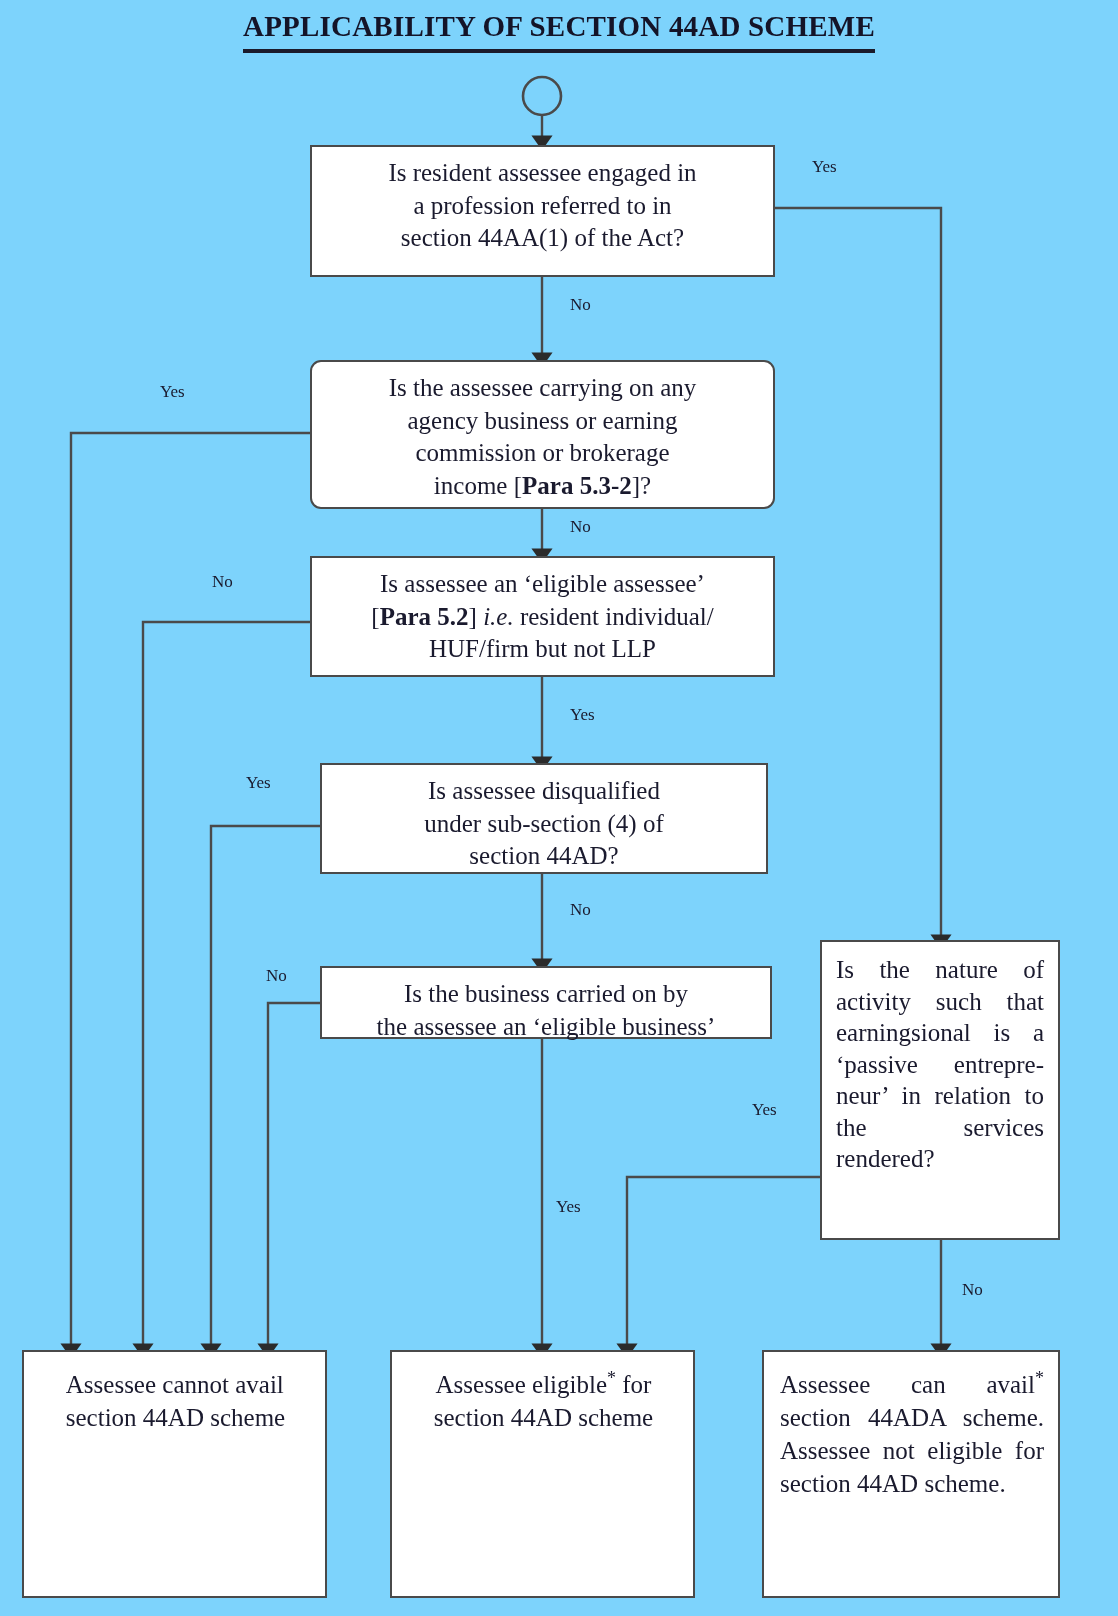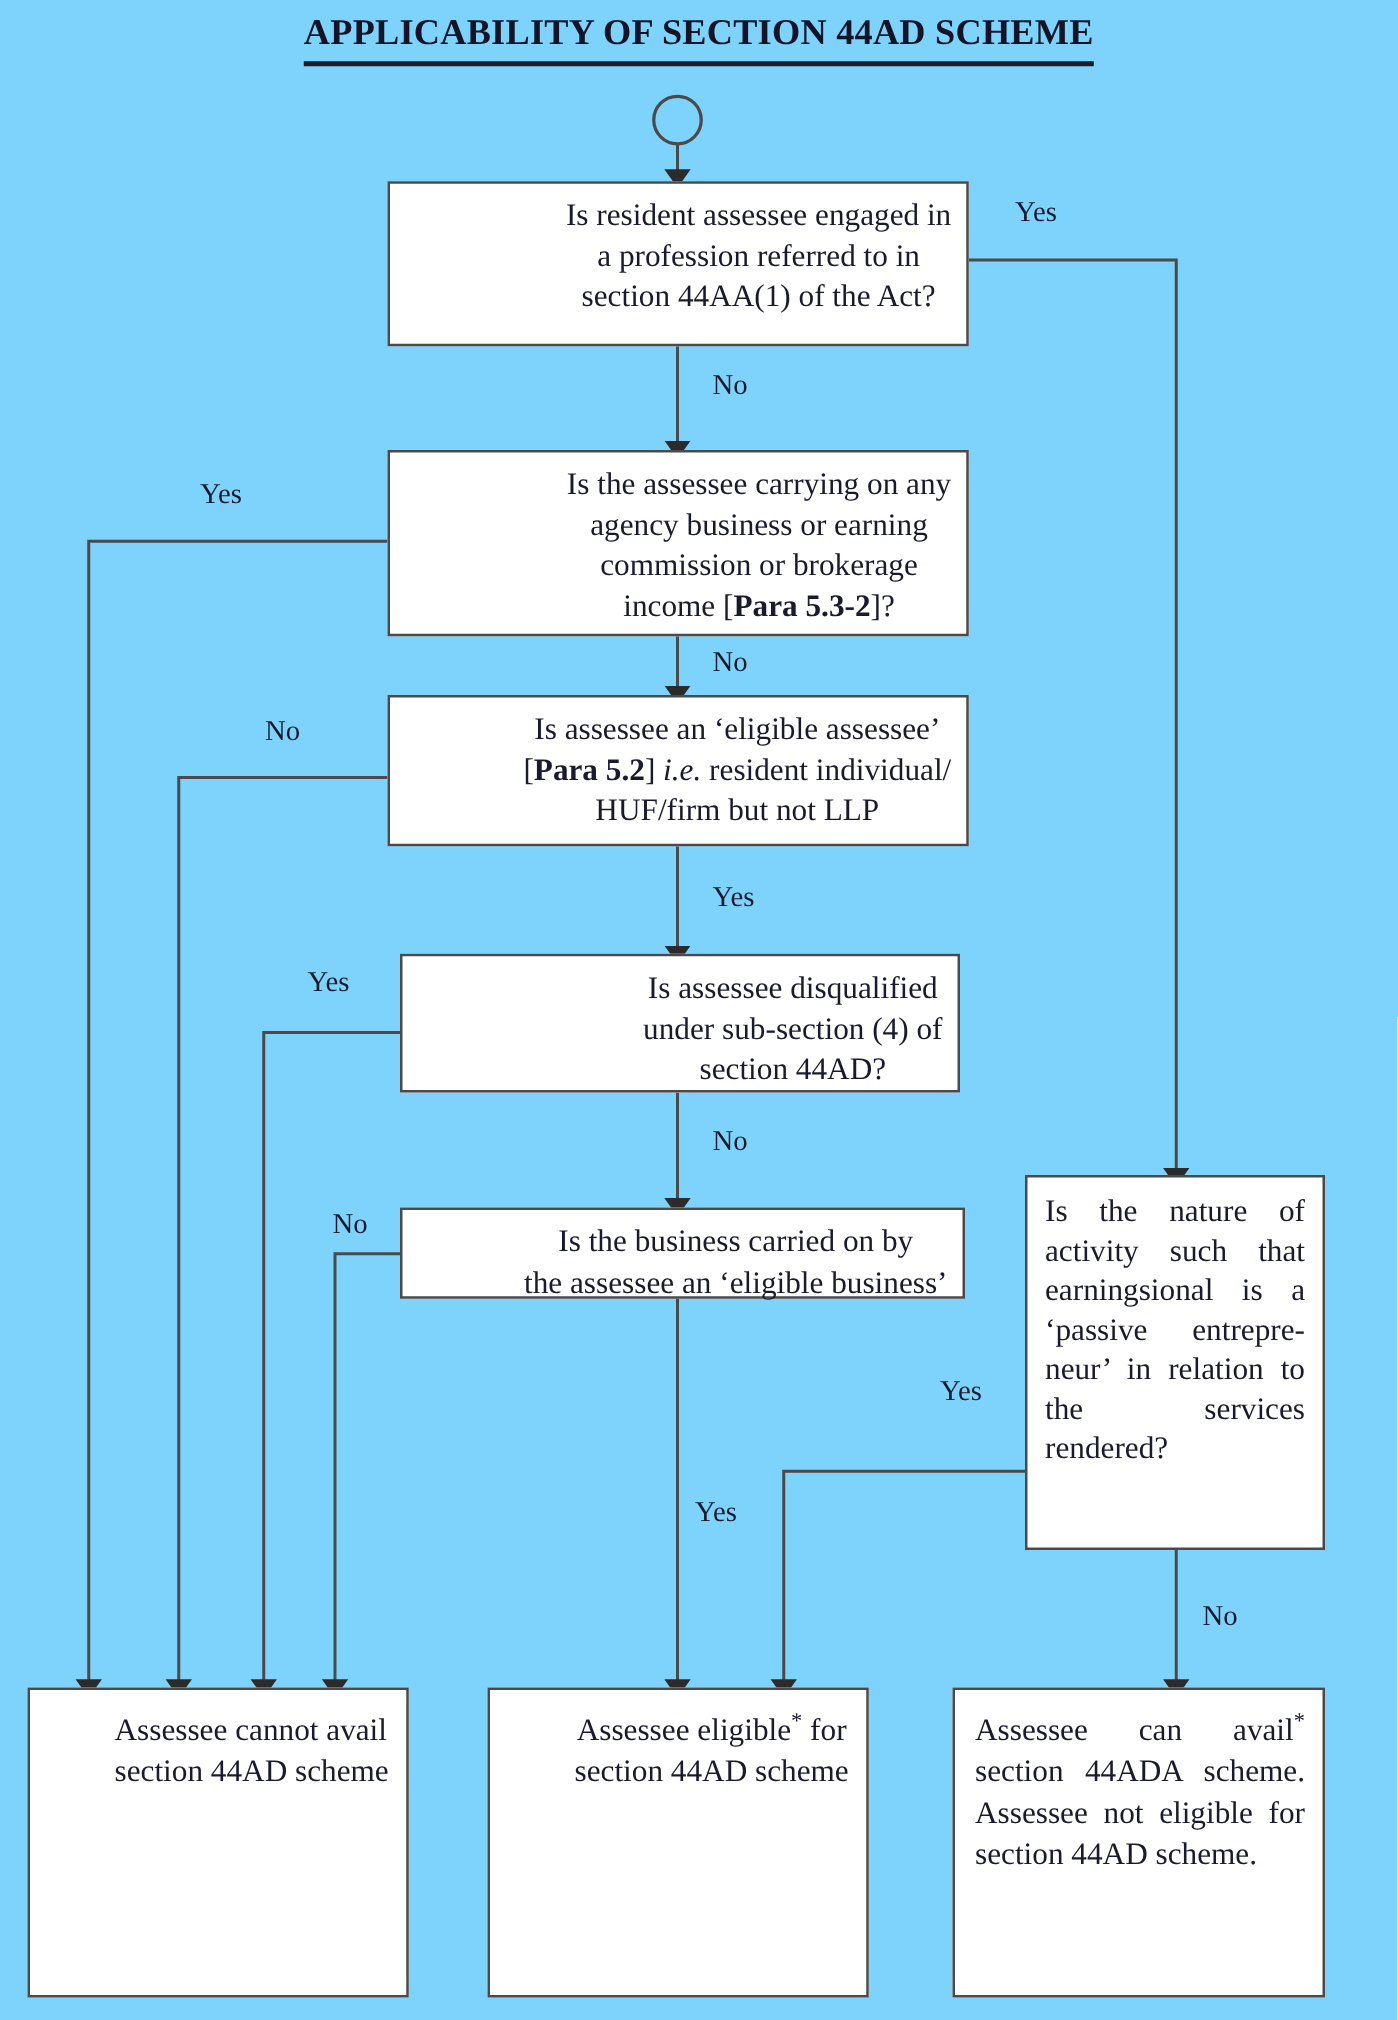--- a/index.html
+++ b/index.html
@@ -39,21 +39,21 @@
     pointer-events:none;
   }
   
   .node{
     position:absolute;
     border:2px solid #4a4a4a;
     background:#fff;
     box-sizing:border-box;
     display:flex;
     align-items:flex-start;
-    justify-content:flex-end;
+    justify-content:center;
   }
   .node .txt{
     font-size:25px;
     line-height:1.30;
     text-align:center;
     padding:10px 12px 0 12px;
     color:#1a1a2e;
   }
   .node.just .txt{
     text-align:justify;
@@ -73,21 +73,21 @@
   .node.terml.jst .txt{
     text-align:justify;
     text-align-last:left;
   }
   b.bold{font-weight:bold;}
   i.ital{font-style:italic;}
   sup.ast{font-size:.72em; vertical-align:super; line-height:0;}
   
   .elabel{
     position:absolute;
-    font-size:23px;
+    font-size:17px;
     color:#1a1a2e;
     white-space:nowrap;
   }
 </style>
 </head>
 <body>
 
 <div id="stage">
 
   <div id="title-wrap">
@@ -134,21 +134,21 @@
   </svg>
 
   <div class="node" style="left:310px; top:145px; width:465px; height:132px;">
     <div class="txt">
       <span>Is resident assessee engaged in</span><br>
       <span>a profession referred to in</span><br>
       <span>section 44AA(1) of the Act?</span>
     </div>
   </div>
 
-  <div class="node" style="left:310px; top:360px; width:465px; height:149px;">
+  <div class="node" style="left:310px; top:360px; width:465px; height:149px;border-radius:11px;">
     <div class="txt">
       <span>Is the assessee carrying on any</span><br>
       <span>agency business or earning</span><br>
       <span>commission or brokerage</span><br>
       <span>income [</span><b class="bold">Para 5.3-2</b><span>]?</span>
     </div>
   </div>
 
   <div class="node" style="left:310px; top:556px; width:465px; height:121px;">
     <div class="txt">

